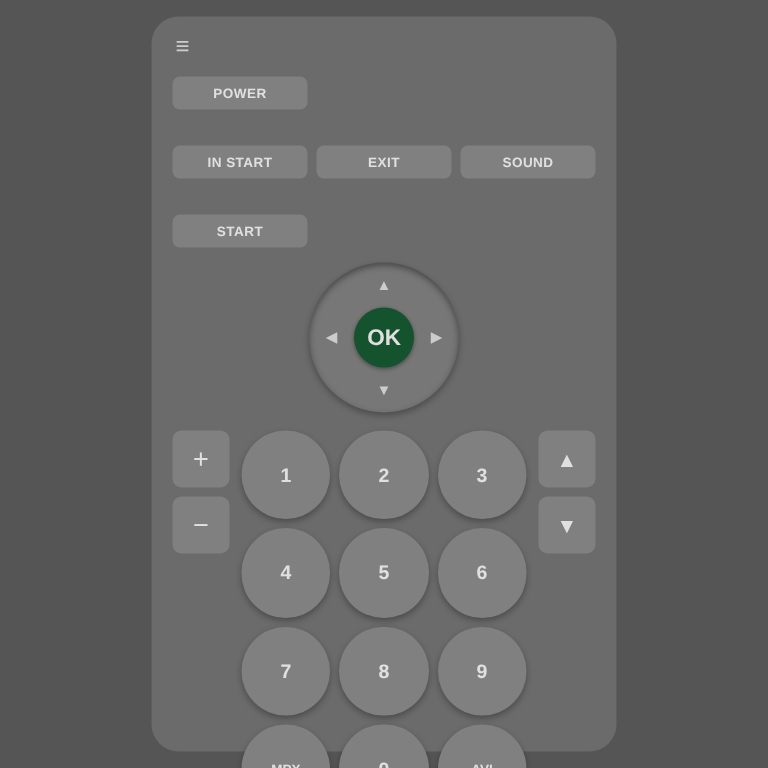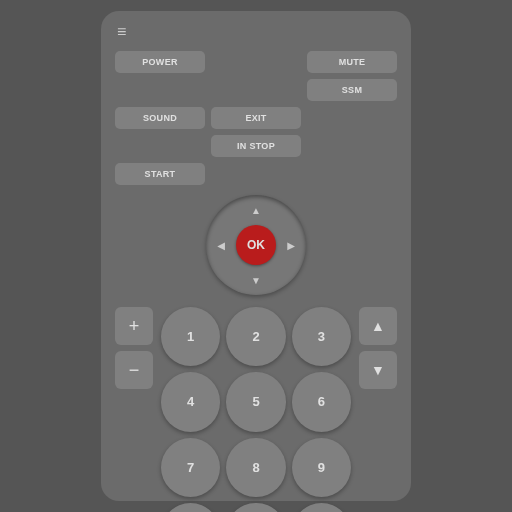--- a/index.html
+++ b/index.html
@@ -63,27 +63,27 @@
       position: relative;
       box-shadow: inset 0 2px 4px rgba(0,0,0,0.4), 0 2px 4px rgba(0,0,0,0.3);
     }
     .dpad-center {
       position: absolute;
       top: 50%;
       left: 50%;
       transform: translate(-50%, -50%);
       width: 40px;
       height: 40px;
-      background: #b91c1c;
+      background: #14532d;
       border-radius: 50%;
       display: flex;
       align-items: center;
       justify-content: center;
       color: #e0e0e0;
-      font-size: 12px;
+      font-size: 15px;
       font-weight: bold;
       box-shadow: 0 1px 3px rgba(0,0,0,0.4);
       cursor: pointer;
     }
     .dpad-arrow {
       position: absolute;
       width: 20px;
       height: 20px;
       display: flex;
       align-items: center;
@@ -165,34 +165,32 @@
 <body>
 
 <div class="remote">
 
   <div class="menu-icon">≡</div>
 
   <div class="top-buttons">
 
     <button class="btn">POWER</button>
     <button class="btn btn-empty"></button>
-    <button class="btn">MUTE</button>
-  </div>
-  <div class="top-buttons">
-    <button class="btn btn-empty"></button>
-    <button class="btn btn-empty"></button>
-    <button class="btn">SSM</button>
-  </div>
-  <div class="top-buttons">
+  </div>
+  <div class="top-buttons">
+    <button class="btn btn-empty"></button>
+    <button class="btn btn-empty"></button>
+  </div>
+  <div class="top-buttons">
+    <button class="btn">IN START</button>
+    <button class="btn">EXIT</button>
     <button class="btn">SOUND</button>
-    <button class="btn">EXIT</button>
-  </div>
-  <div class="top-buttons">
-    <button class="btn btn-empty"></button>
-    <button class="btn">IN STOP</button>
+  </div>
+  <div class="top-buttons">
+    <button class="btn btn-empty"></button>
   </div>
   <div class="top-buttons">
     <button class="btn">START</button>
     <button class="btn btn-empty"></button>
   </div>
 
   <div class="dpad-section">
     <div class="dpad">
       <div class="dpad-arrow up">▲</div>
       <div class="dpad-arrow down">▼</div>

